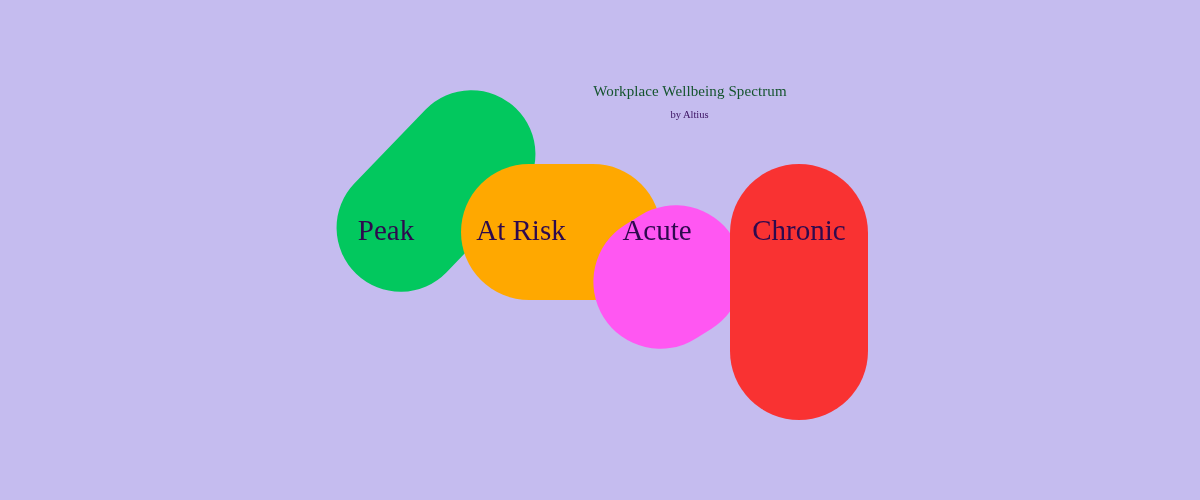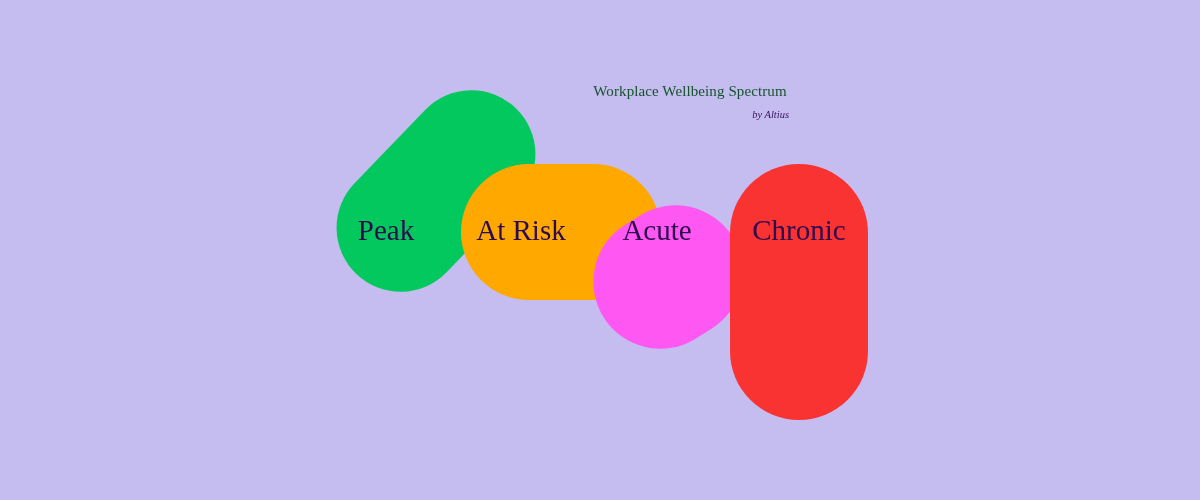--- a/index.html
+++ b/index.html
@@ -39,25 +39,23 @@
     line-height: 18px;
     color: #3a1060;
     letter-spacing: 0.1px;
     white-space: nowrap;
   }
   .chart-credit {
     font-family: "Liberation Serif", "DejaVu Serif", serif;
     font-size: 10.5px;
     line-height: 14px;
     color: #3a1060;
-    text-align: right;
     margin-top: 8px;
     padding-right: 1px;
     white-space: nowrap;
-    font-style: italic;
   }
   .set-label {
     font-family: "Liberation Serif", "DejaVu Serif", serif;
     font-size: 29px;
     fill: #2e0a4e;
     dominant-baseline: middle;
     text-anchor: middle;
   }
 </style>
 </head>

